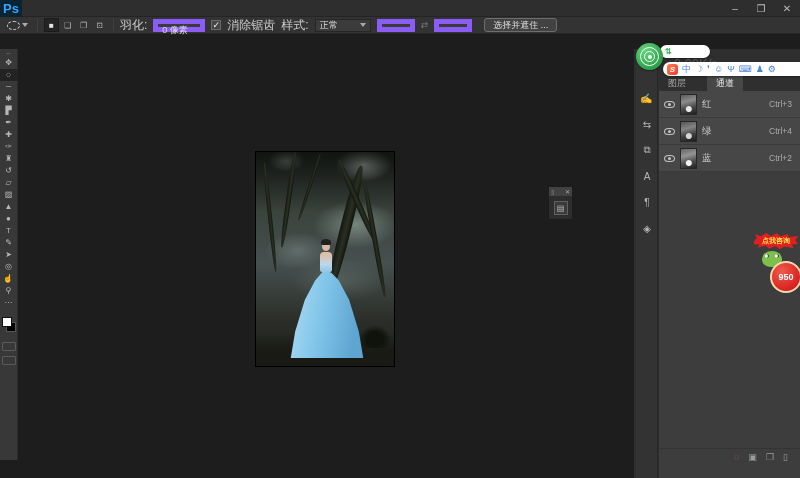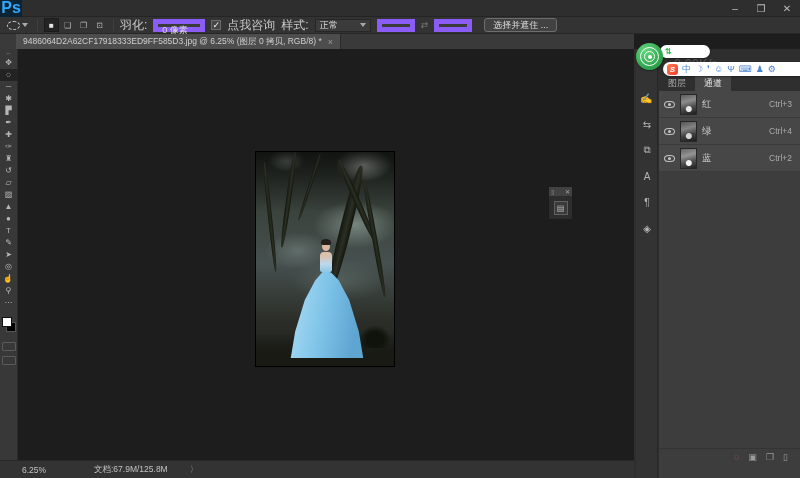--- a/index.html
+++ b/index.html
@@ -4,21 +4,21 @@
 <style>
   * { margin:0; padding:0; box-sizing:border-box; }
   html,body { width:800px; height:478px; overflow:hidden; background:#1d1d1d; }
   body { font-family:"Liberation Sans", sans-serif; -webkit-user-select:none; user-select:none; }
   .app { position:relative; width:800px; height:478px; background:#1d1d1d; overflow:hidden; }
 
   
   .menubar { position:absolute; left:0; top:0; width:800px; height:17px; background:#2e2e2e;
     display:flex; align-items:center; border-bottom:1px solid #242424; }
   .ps-logo { width:22px; height:17px; background:#0a2433; color:#31a8ff; font-weight:bold;
-    font-size:16px; display:flex; align-items:center; justify-content:center; }
+    font-size:13px; display:flex; align-items:center; justify-content:center; }
   .menu-items { display:flex; gap:11px; margin-left:10px; }
   .menu-items span { font-size:9.5px; color:#d4d4d4; cursor:default; }
   .win-ctrl { margin-left:auto; display:flex; gap:0; }
   .win-ctrl span { width:26px; text-align:center; color:#bdbdbd; font-size:10px; line-height:17px; }
 
   
   .optionsbar { position:absolute; left:0; top:17px; width:800px; height:17px; background:#333333;
     border-bottom:1px solid #272727; display:flex; align-items:center; gap:6px; padding-left:4px; }
   .tool-preview { display:flex; align-items:center; gap:2px; padding:0 3px; }
   .ellipse-ic { width:13px; height:9px; border:1px dashed #c9c9c9; border-radius:50%; }
@@ -102,21 +102,21 @@
   .mini-body .ic { width:14px; height:14px; background:#3a3a3a; border:1px solid #616161;
     color:#c3c3c3; font-size:8px; line-height:13px; text-align:center; }
 
   
   .dock { position:absolute; left:634px; top:49px; width:166px; height:429px; background:#2e2e2e; }
   .strip { position:absolute; left:2px; top:0; width:22px; height:429px; background:#333333; border-right:1px solid #272727; }
   .strip .s-ic { width:22px; height:26px; display:flex; align-items:center; justify-content:center;
     color:#b5b5b5; font-size:10px; }
   .strip .pad { height:36px; }
   .panel { position:absolute; left:25px; top:26px; width:141px; height:403px; background:#3d3d3d; }
-  .p-tabs { height:16px; background:#2f2f2f; display:flex; }
+  .p-tabs { height:16px; background:#2f2f2f; display:flex;gap:12px; }
   .p-tab { padding:0 9px; line-height:16px; font-size:9px; color:#a8a8a8; }
   .p-tab.active { background:#474747; color:#e8e8e8; }
   .ch-row { height:27px; background:#474747; border-bottom:1px solid #3a3a3a;
     display:flex; align-items:center; gap:5px; padding-left:5px; }
   .eye { width:11px; height:7px; border:1px solid #c4c4c4; border-radius:50%/60%; position:relative; flex:none; }
   .eye::after { content:""; position:absolute; left:3px; top:1px; width:3px; height:3px; border-radius:50%; background:#c4c4c4; }
   .thumb { width:17px; height:21px; border:1px solid #272727; flex:none; }
   .th-rgb { background:radial-gradient(circle at 52% 74%, #86c8ea 0 2.5px, rgba(134,200,234,0) 3.5px),
             linear-gradient(165deg,#55605a 0%,#79867f 35%,#454c44 65%,#22241f 100%); }
   .th-r  { background:radial-gradient(circle at 52% 74%, #e8e8e8 0 2.5px, rgba(232,232,232,0) 3.5px),
@@ -196,38 +196,32 @@
     <div class="mode-btns">
       <span class="mode active">■</span>
       <span class="mode">❏</span>
       <span class="mode">❐</span>
       <span class="mode">⊡</span>
     </div>
     <div class="vsep"></div>
     <span class="opt-label">羽化:</span>
     <span class="field">0 像素</span>
     <span class="cb">✓</span>
-    <span class="opt-label">点我咨询</span>
+    <span class="opt-label">消除锯齿</span>
     <span class="opt-label">样式:</span>
     <span class="select">
       <span>正常</span>
       <span class="caret"></span>
     </span>
     <span class="field dim"></span>
     <span class="swap-ic">⇄</span>
     <span class="field dim"></span>
     <span class="btn-mask">选择并遮住 ...</span>
   </div>
 
-  <div class="tabbar">
-    <div class="doctab">
-      <span class="t">9486064D2A62CF17918333ED9FF585D3.jpg @ 6.25% (图层 0 拷贝, RGB/8) *</span>
-      <span class="x">×</span>
-    </div>
-  </div>
 
   <div class="toolbar">
     <div class="tb-top">⇔</div>
     <span class="tool">✥</span>
     <span class="tool active">◌</span>
     <span class="tool">∽</span>
     <span class="tool">✱</span>
     <span class="tool">▛</span>
     <span class="tool">✒</span>
     <span class="tool">✚</span>
@@ -316,25 +310,20 @@
       </div>
       <div class="p-footer">
         <span class="warn">◌</span>
         <span>▣</span>
         <span>❐</span>
         <span>▯</span>
       </div>
     </div>
   </div>
 
-  <div class="statusbar">
-    <span class="st-zoom">6.25%</span>
-    <span class="st-doc">文档:67.9M/125.8M</span>
-    <span class="st-chev">〉</span>
-  </div>
 
   <div class="net-ball">
     <span class="ring r1"></span>
     <span class="ring r2"></span>
     <span class="ring r3"></span>
   </div>
   <div class="net-pill">
     <span class="arr">⇅</span>
     <span class="val">0.00K/s</span>
   </div>
@@ -342,14 +331,23 @@
     <span class="ime-logo">S</span>
     <span class="ime-ic">中</span>
     <span class="ime-ic">☽</span>
     <span class="ime-ic">❜</span>
     <span class="ime-ic">☺</span>
     <span class="ime-ic">Ψ</span>
     <span class="ime-ic">⌨</span>
     <span class="ime-ic">♟</span>
     <span class="ime-ic">⚙</span>
   </div>
+  <div class="mascot">
+    <div class="bubble">
+      <span>点我咨询</span>
+    </div>
+    <div class="frog"></div>
+    <div class="badge">
+      <span>950</span>
+    </div>
+  </div>
 
 </div>
 
 </body></html>

